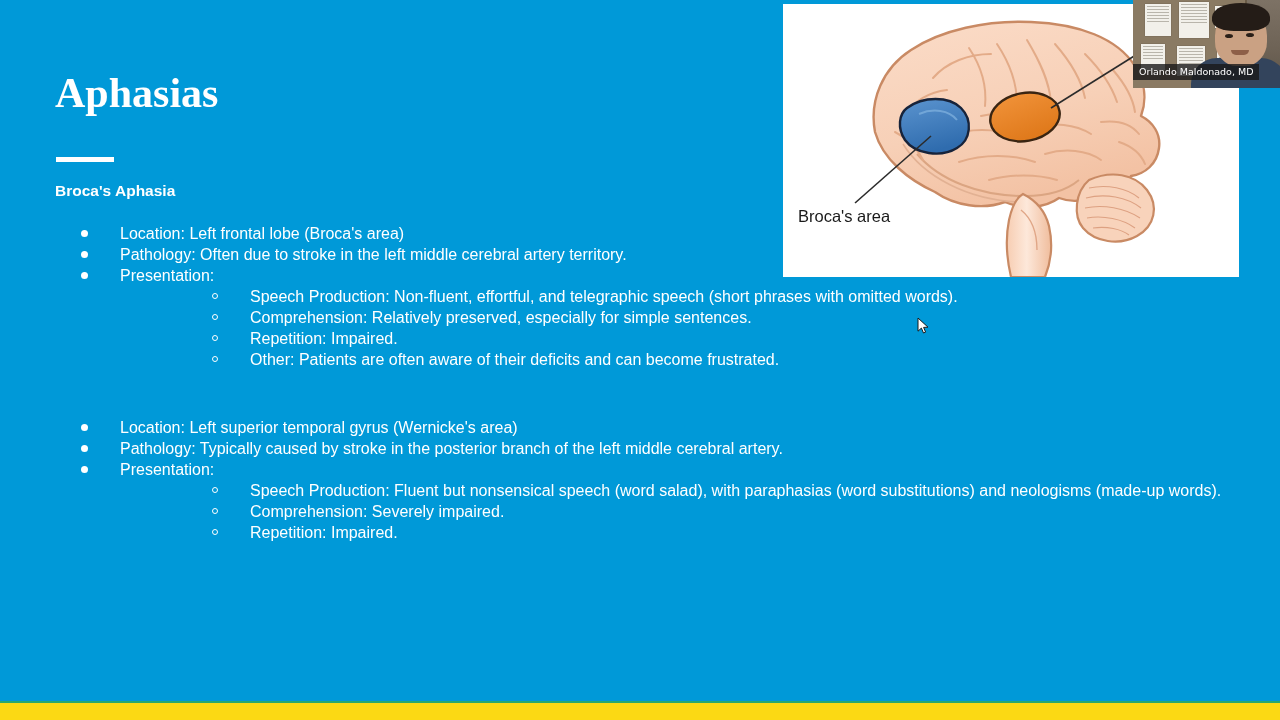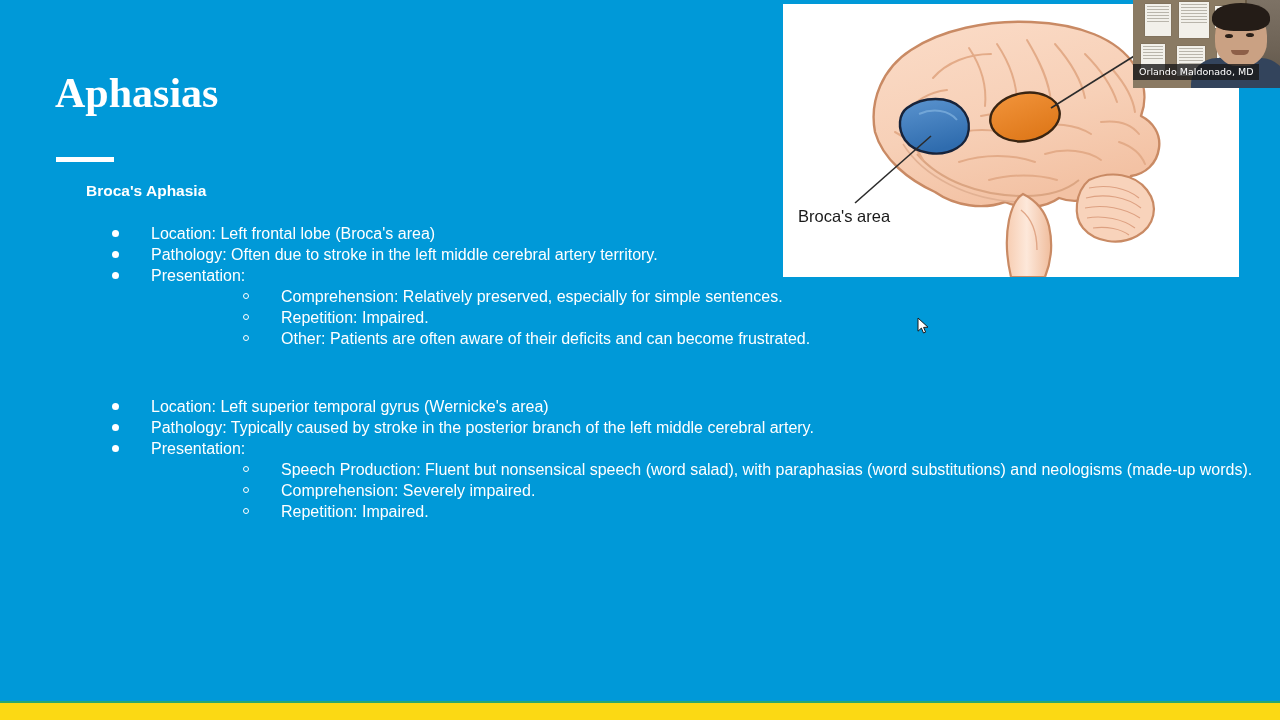--- a/index.html
+++ b/index.html
@@ -38,21 +38,20 @@
     background: #ffffff;
   }
 
   
   #content {
     position: absolute;
     left: 55px;
     top: 181px;
     width: 1170px;
     color: #ffffff;
-    margin-left: 31px;
   }
   .section-heading {
     font-size: 15.5px;
     font-weight: bold;
     line-height: 20px;
     margin: 0 0 0 0;
     color: #ffffff;
   }
   .gap-after-heading { height: 22px; }
   .gap-between-sections { height: 25px; }
@@ -249,20 +248,24 @@
         <span class="lbl">Location</span><span class="txt">: Left frontal lobe (Broca's area)</span>
       </li>
       <li class="item1">
         <span class="marker1"></span>
         <span class="lbl">Pathology</span><span class="txt">: Often due to stroke in the left middle cerebral artery territory.</span>
       </li>
       <li class="item1">
         <span class="marker1"></span>
         <span class="lbl">Presentation</span><span class="txt">:</span>
         <ul class="lvl2">
+          <li class="item2">
+            <span class="marker2"></span>
+            <span class="lbl">Speech Production</span><span class="txt">: Non-fluent, effortful, and telegraphic speech (short phrases with omitted words).</span>
+          </li>
           <li class="item2">
             <span class="marker2"></span>
             <span class="lbl">Comprehension</span><span class="txt">: Relatively preserved, especially for simple sentences.</span>
           </li>
           <li class="item2">
             <span class="marker2"></span>
             <span class="lbl">Repetition</span><span class="txt">: Impaired.</span>
           </li>
           <li class="item2">
             <span class="marker2"></span>

